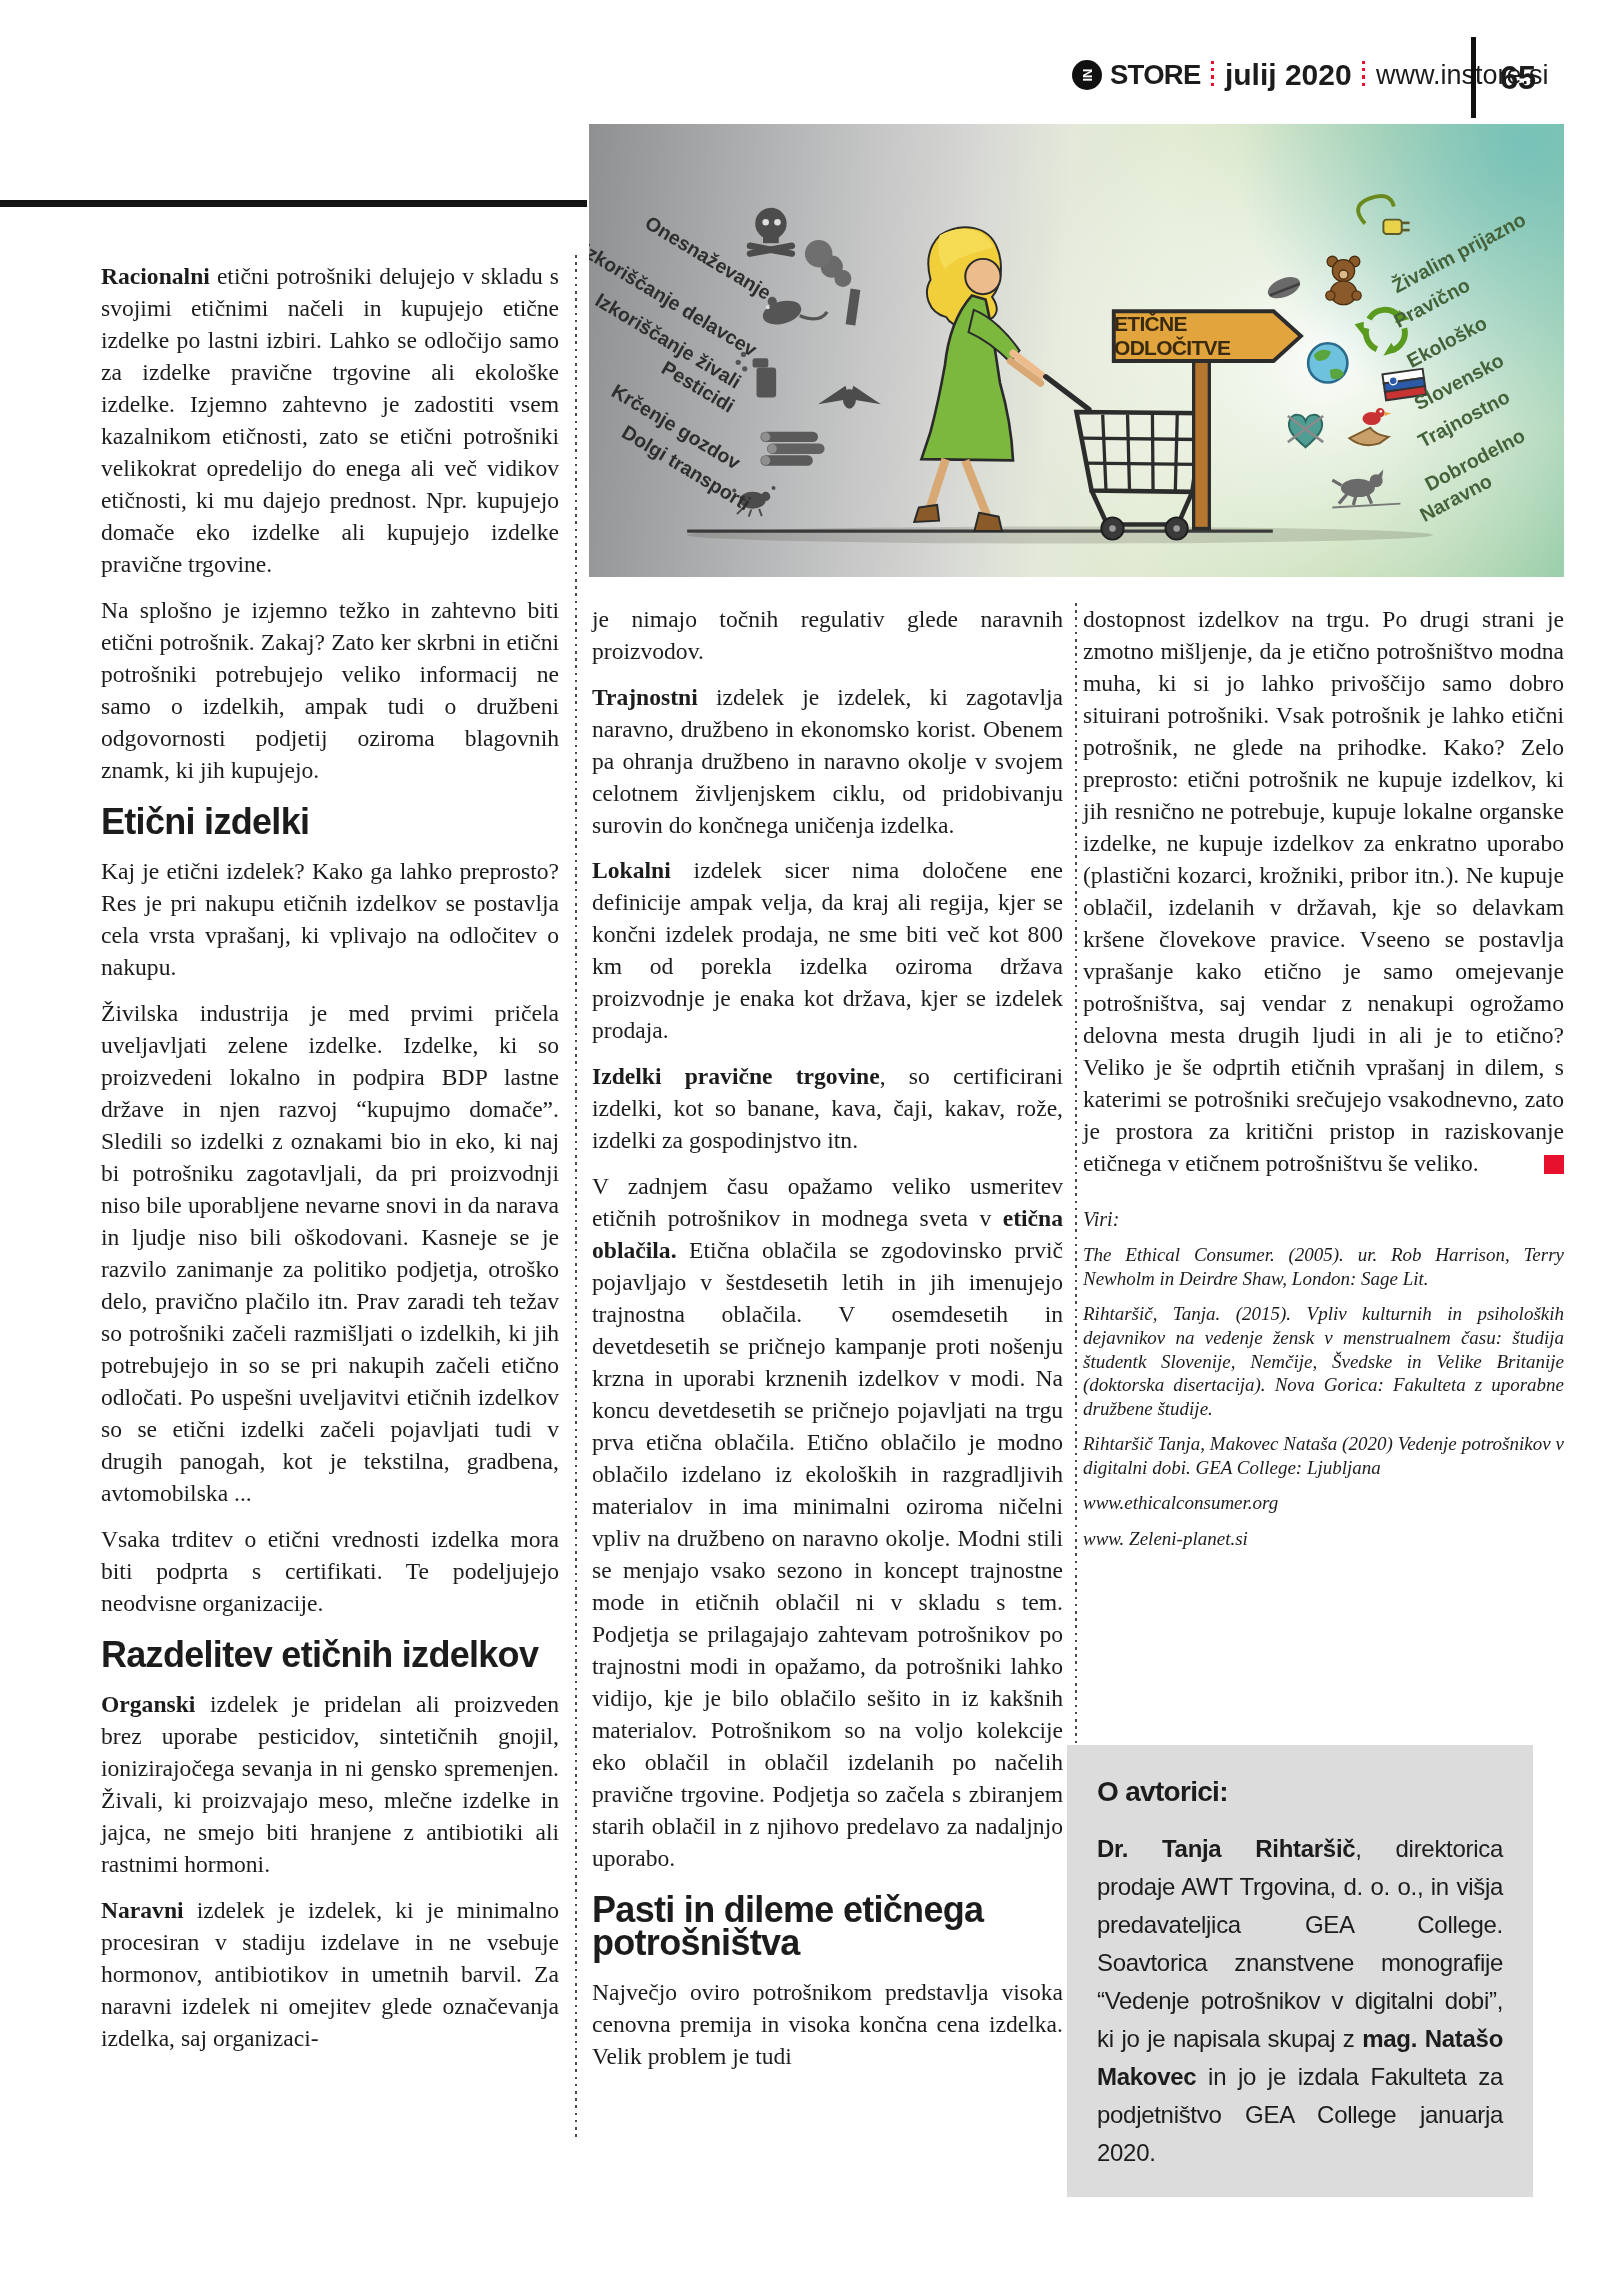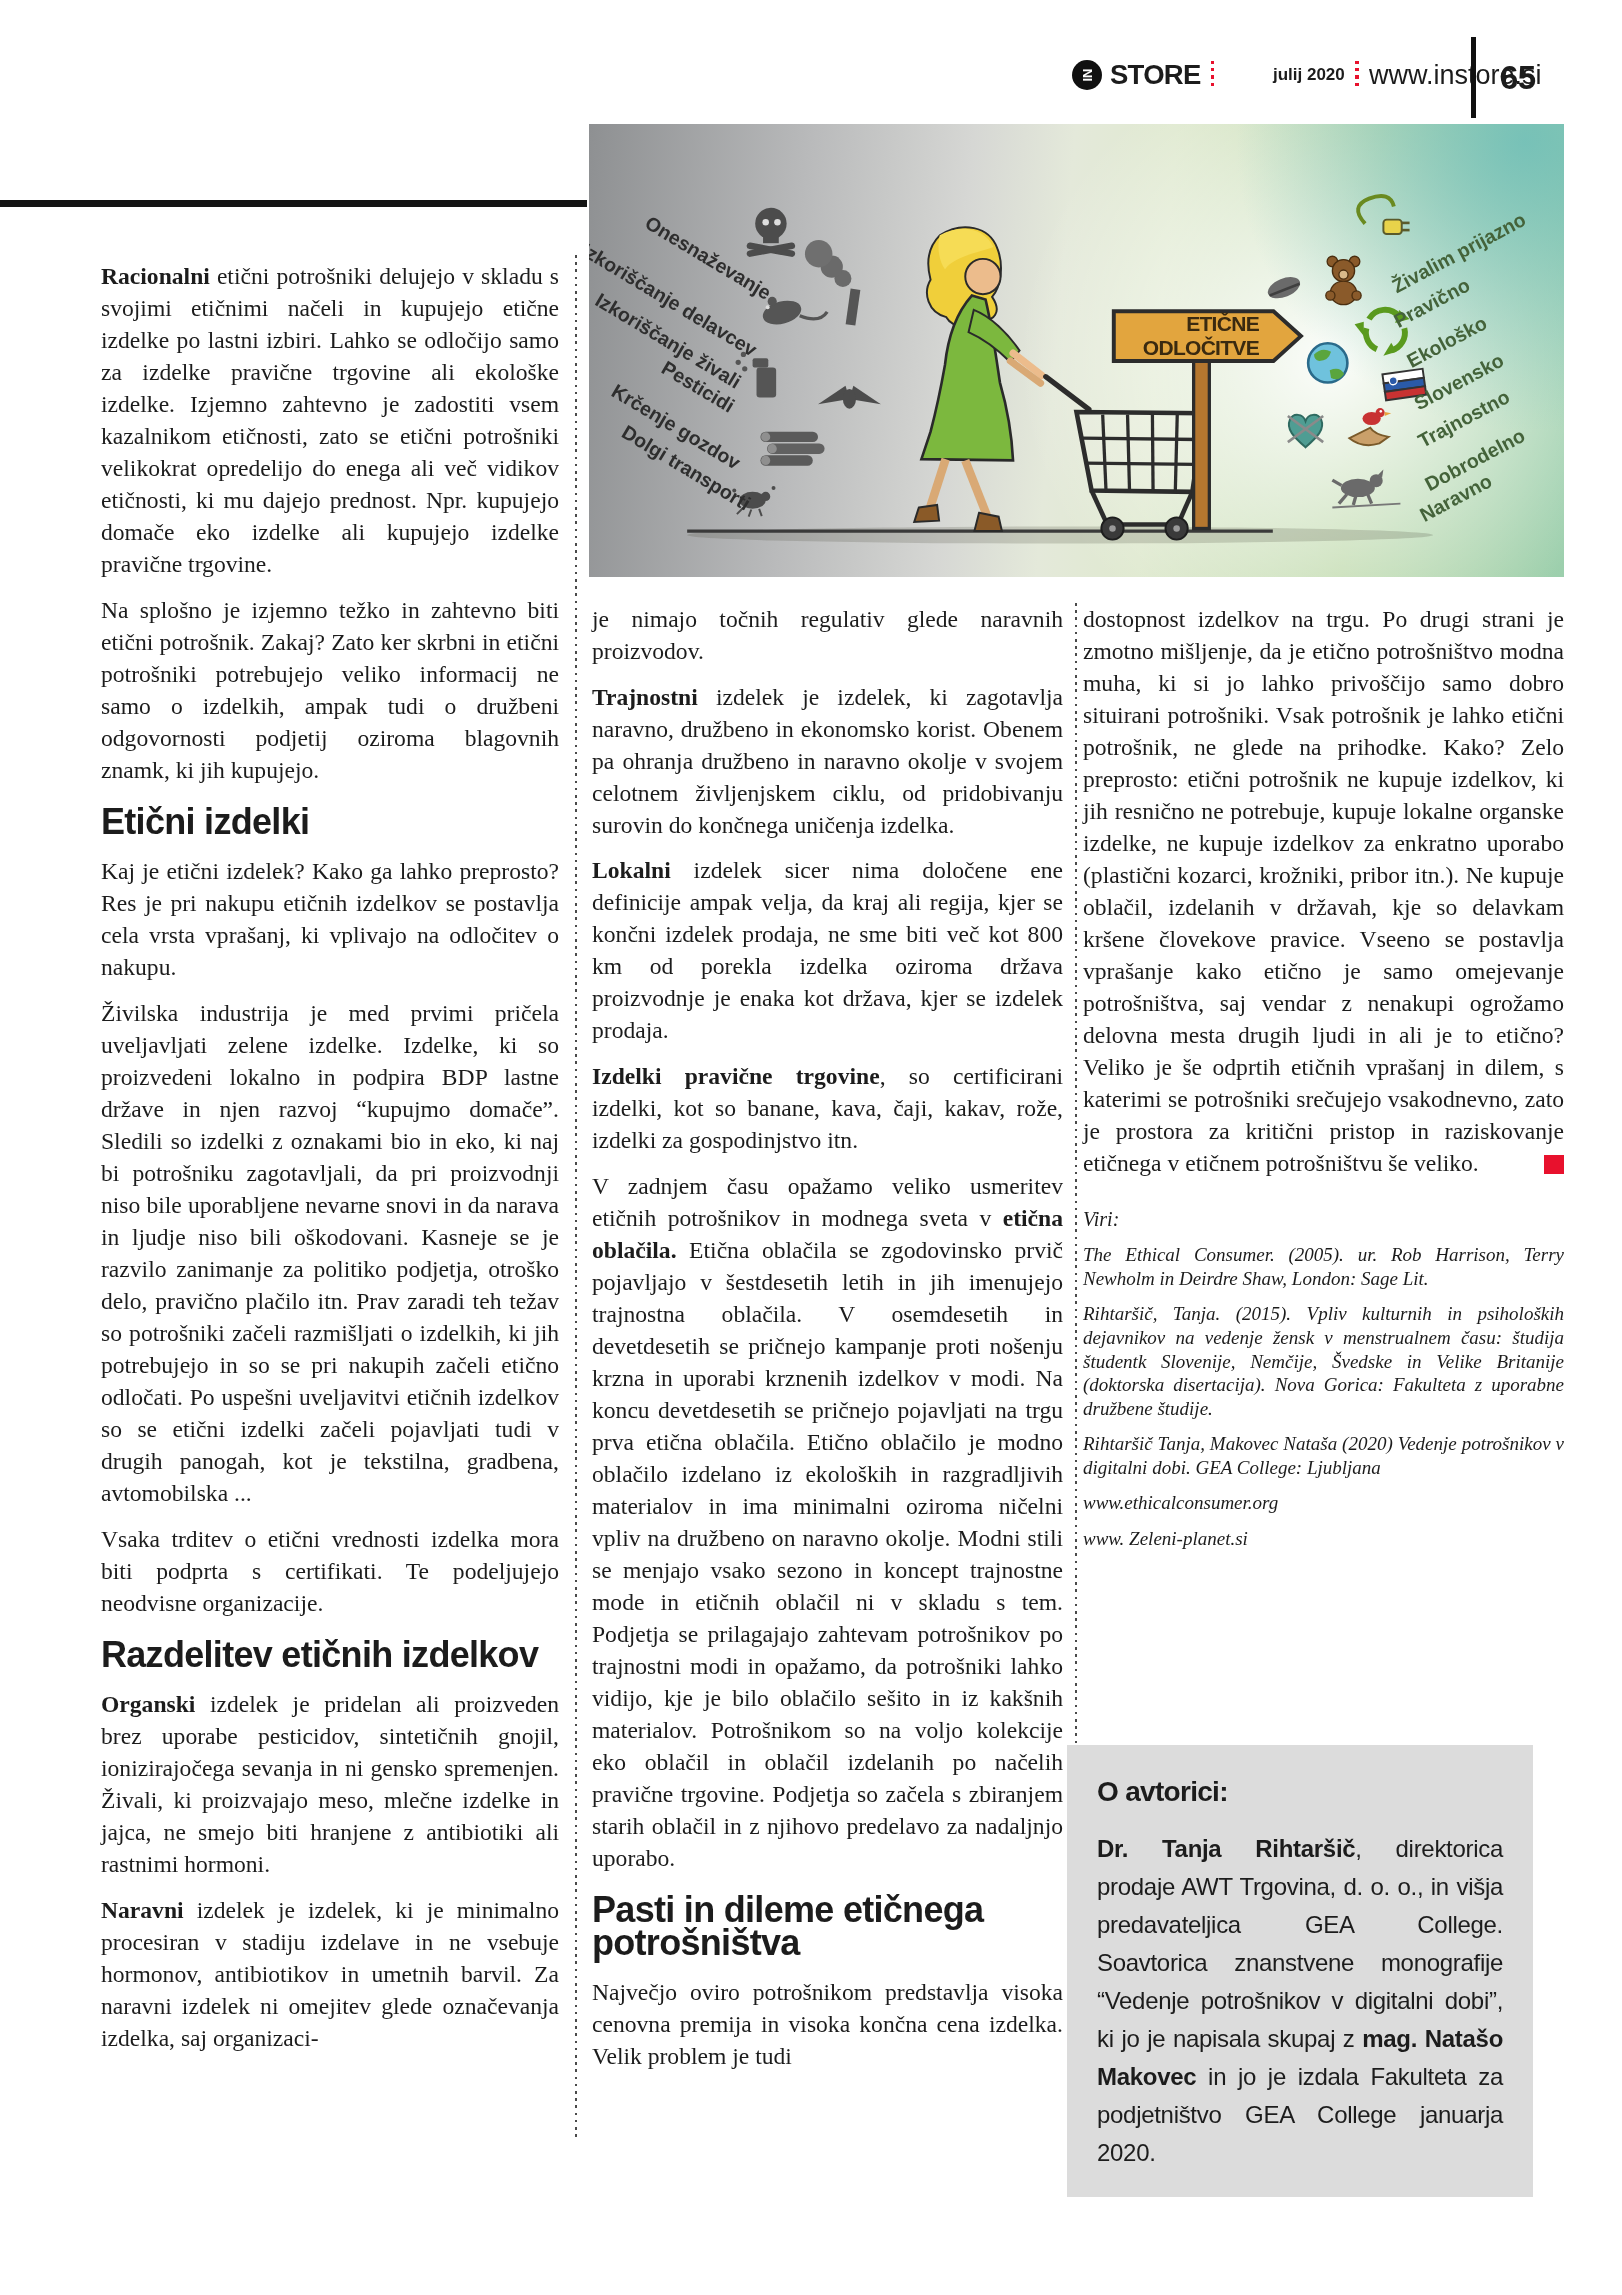--- a/index.html
+++ b/index.html
@@ -9,43 +9,43 @@
   
   .header{position:absolute;left:1072px;top:52px;height:46px;display:flex;align-items:center;}
   .logo-circle{width:30px;height:30px;border-radius:50%;background:#101010;color:#ffffff;
                display:flex;align-items:center;justify-content:center;
                font-family:"Liberation Sans",sans-serif;font-weight:bold;font-size:13px;
                transform:rotate(-90deg);flex:0 0 auto;}
   .brand{font-family:"Liberation Sans",sans-serif;font-weight:bold;font-size:27.5px;
          letter-spacing:-0.7px;margin-left:7.9px;}
   .red-dots{width:3.3px;height:29px;margin:0 10.5px;
             background:repeating-linear-gradient(to bottom,#e8112d 0 3.3px,transparent 3.3px 7.2px);}
-  .issue{font-family:"Liberation Sans",sans-serif;font-weight:bold;font-size:17px;margin-left:48px;}
+  .issue{font-family:"Liberation Sans",sans-serif;font-weight:bold;font-size:30px;}
   .site{font-family:"Liberation Sans",sans-serif;font-size:27px;}
   .pagebar{position:absolute;left:1471px;top:37px;width:4.6px;height:81px;background:#101010;}
   .pagenum{position:absolute;left:1500px;top:59px;font-family:"Liberation Sans",sans-serif;
            font-weight:bold;font-size:33px;letter-spacing:-0.7px;}
 
   
   .rule{position:absolute;left:0;top:200px;width:587px;height:7.2px;background:#141414;}
 
   
   .illus{position:absolute;left:589px;top:124px;width:975px;height:453px;overflow:hidden;
      background:
        radial-gradient(circle at 96% 4%, rgba(110,190,185,.85) 0%, rgba(110,190,185,0) 28%),
        radial-gradient(circle at 76% 52%, rgba(255,255,255,.95) 0%, rgba(255,255,255,0) 40%),
        linear-gradient(95deg,#8e9092 0%,#b9babb 22%,#d6d7d4 38%,#e4e9da 48%,#dfe9cf 58%,#bcd8a8 78%,#9ccfad 100%);}
   .illus svg{position:absolute;left:0;top:0;}
   .ill-label{position:absolute;font-family:"Liberation Sans",sans-serif;font-weight:bold;
              white-space:nowrap;}
   .ill-left{color:#2e2e2e;font-size:19.6px;transform:translate(-50%,-50%) rotate(31deg);}
   .ill-right{color:#44633a;font-size:19.6px;transform:translate(-50%,-50%) rotate(-28deg);}
-  .sign-label{position:absolute;left:508px;top:188px;width:162px;height:47px;display:flex;
+  .sign-label{position:absolute;left:525px;top:188px;width:162px;height:47px;display:flex;
               align-items:center;justify-content:center;font-family:"Liberation Sans",sans-serif;
-              font-weight:bold;font-size:21px;color:#3a2a10;letter-spacing:-0.7px;text-align:right;}
+              font-weight:bold;font-size:21px;color:#3a2a10;letter-spacing:-0.7px;}
 
   
   .col{position:absolute;font-size:23.6px;line-height:32px;text-align:justify;}
   #col1{left:101px;top:260px;width:458px;}
   #col2{left:592px;top:603px;width:471px;}
   #col3{left:1083px;top:603px;width:481px;}
   .col p{margin:0 0 13.7px 0;}
   .col .h{font-family:"Liberation Sans",sans-serif;font-weight:bold;font-size:36px;
           line-height:33px;letter-spacing:-0.7px;margin:19.6px 0 17px 0;text-align:left;}
   .lead{font-weight:bold;}

